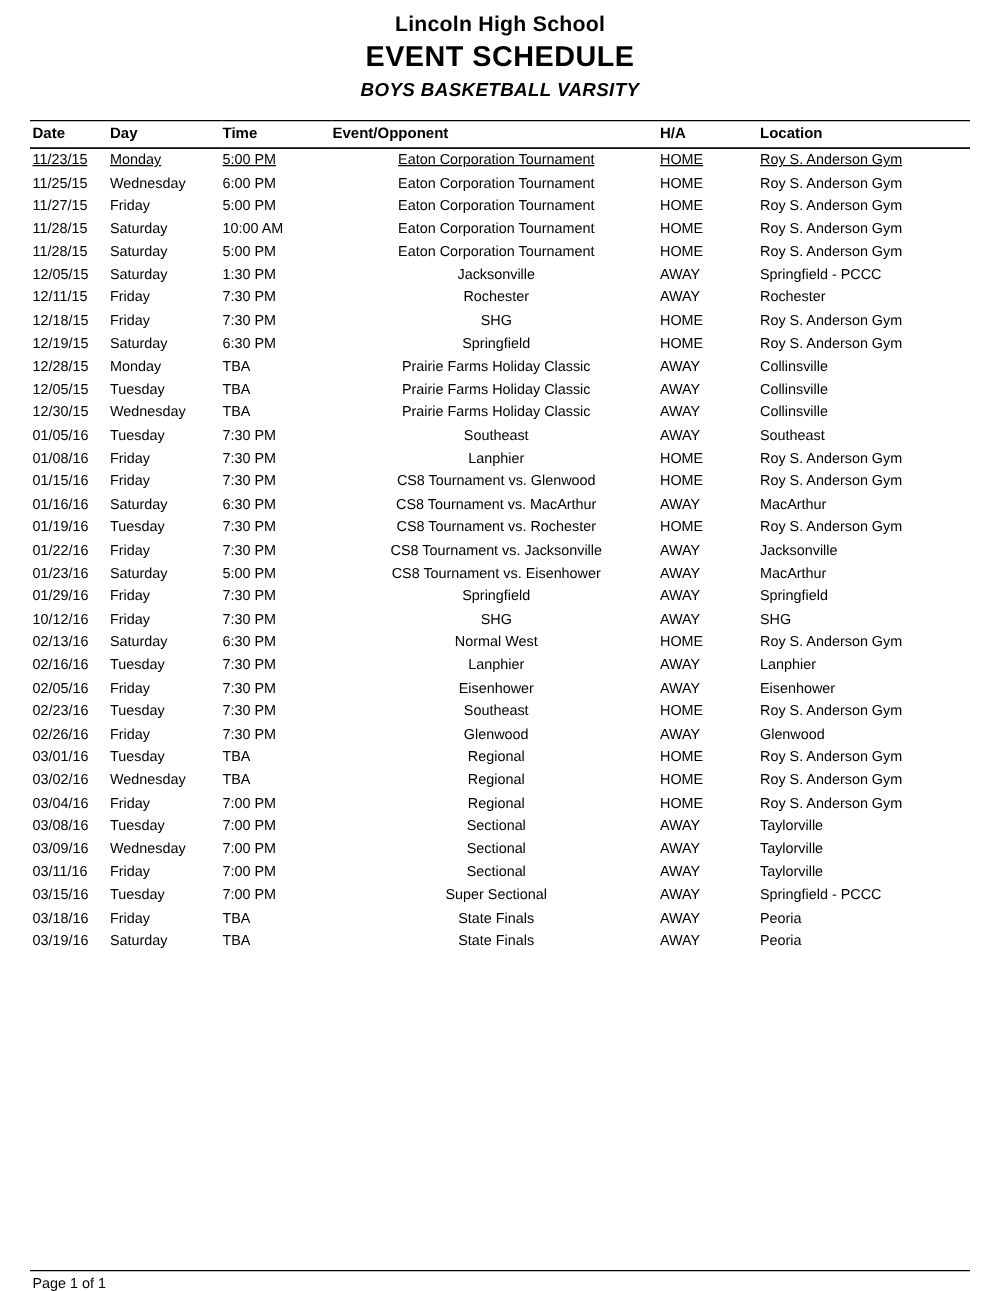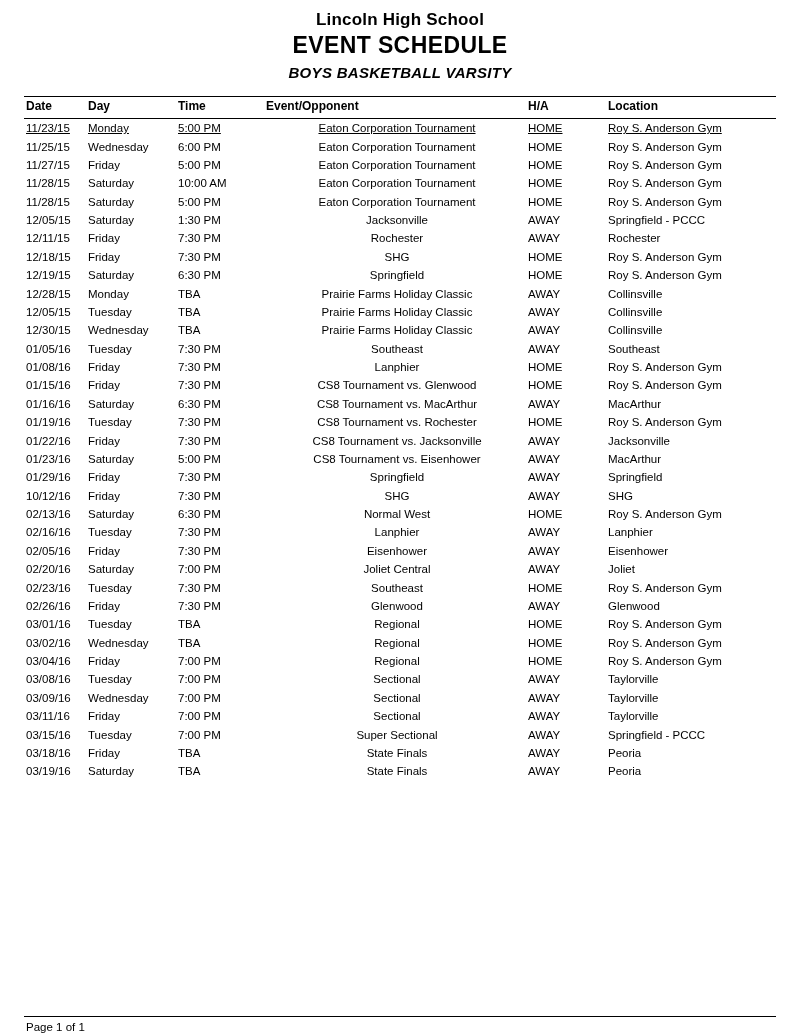--- a/index.html
+++ b/index.html
@@ -309,28 +309,20 @@
           </tr>
           <tr>
             <td class="col-date">02/05/16</td>
             <td class="col-day">Friday</td>
             <td class="col-time">7:30 PM</td>
             <td class="col-event">Eisenhower</td>
             <td class="col-ha">AWAY</td>
             <td class="col-loc">Eisenhower</td>
           </tr>
           <tr>
-            <td class="col-date">02/20/16</td>
-            <td class="col-day">Saturday</td>
-            <td class="col-time">7:00 PM</td>
-            <td class="col-event">Joliet Central</td>
-            <td class="col-ha">AWAY</td>
-            <td class="col-loc">Joliet</td>
-          </tr>
-          <tr>
             <td class="col-date">02/23/16</td>
             <td class="col-day">Tuesday</td>
             <td class="col-time">7:30 PM</td>
             <td class="col-event">Southeast</td>
             <td class="col-ha">HOME</td>
             <td class="col-loc">Roy S. Anderson Gym</td>
           </tr>
           <tr>
             <td class="col-date">02/26/16</td>
             <td class="col-day">Friday</td>

